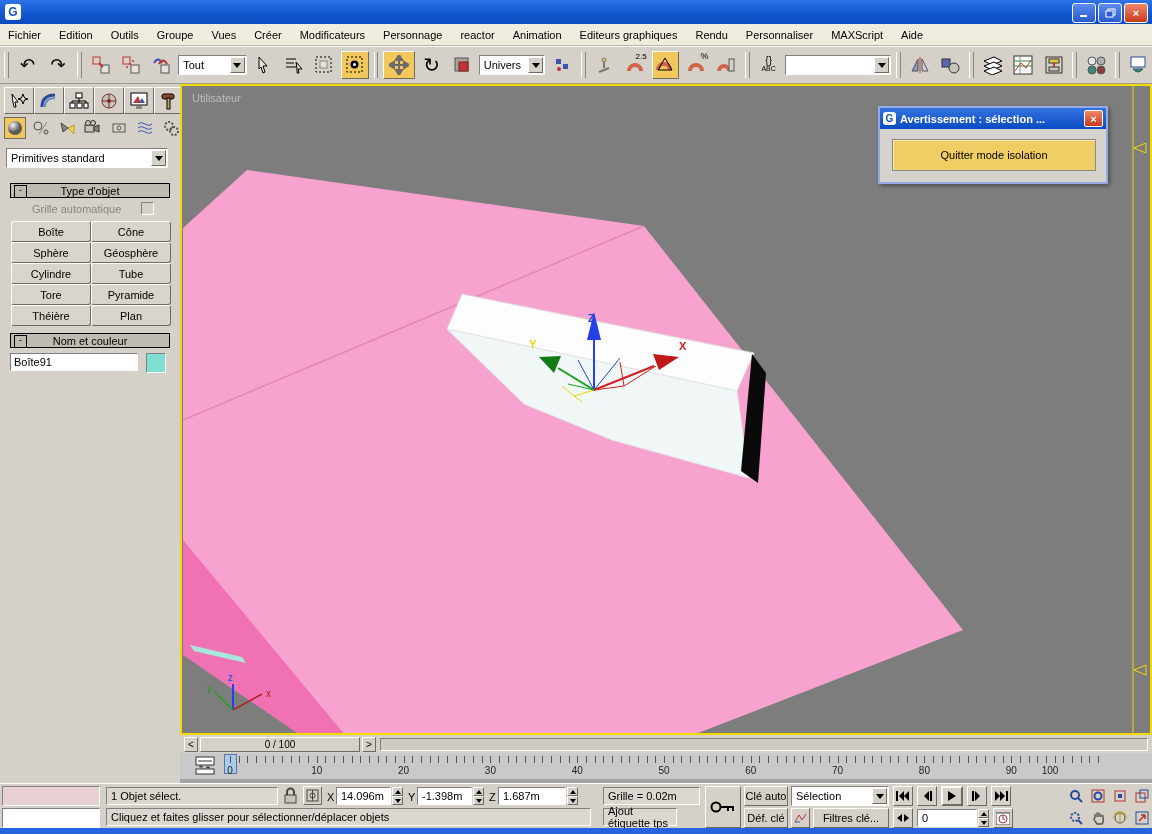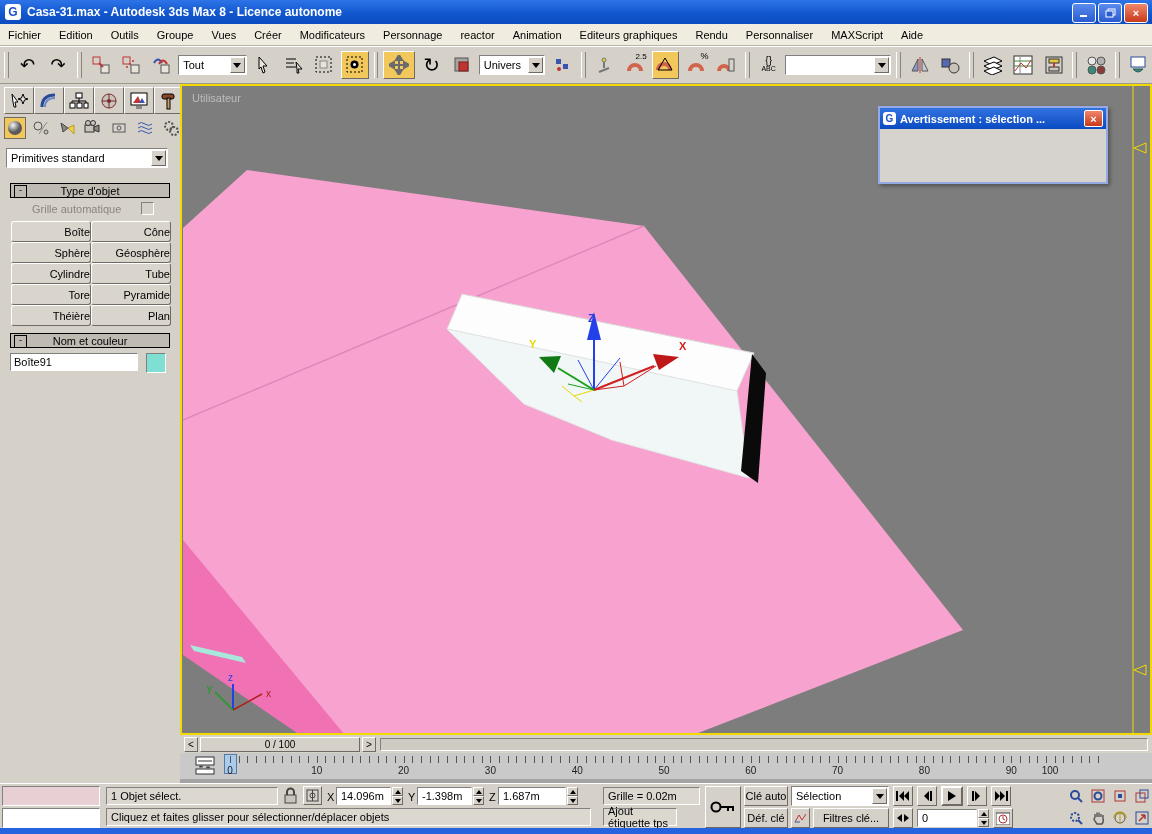--- a/index.html
+++ b/index.html
@@ -38,21 +38,21 @@
   .tab{width:28px;height:25px;border:1px solid;border-color:#fff #6F6B63 #6F6B63 #fff;background:#D5D1C9;
     display:flex;align-items:center;justify-content:center;}
   .cats{position:absolute;left:4px;top:33px;display:flex;gap:4px;align-items:center;}
   .cat{width:22px;height:22px;display:flex;align-items:center;justify-content:center;}
   .cat.active{background:#F2C75C;border:1px solid #6F6B63;box-sizing:border-box;}
   .rollhead{position:absolute;left:10px;width:160px;height:15px;background:#BFBBB3;border:1px solid #000;
     box-sizing:border-box;display:flex;align-items:center;justify-content:center;font-size:11px;}
   .rollhead .minus{position:absolute;left:3px;top:1px;width:11px;height:11px;border:1px solid #000;
     font-size:9px;line-height:9px;text-align:center;background:#BFBBB3;}
   .obtn{position:absolute;width:78px;height:19px;background:#D9D5CD;border:1px solid;border-radius:3px;
-    border-color:#fff #6F6B63 #6F6B63 #fff;display:flex;align-items:center;justify-content:flex-end;font-size:11px;}
+    border-color:#fff #6F6B63 #6F6B63 #fff;display:flex;align-items:center;justify-content:center;font-size:11px;}
   .sunken{background:#fff;border:1px solid;border-color:#808080 #fff #fff #808080;box-sizing:border-box;}
   
   .viewport{position:absolute;left:180px;top:84px;width:972px;height:651px;background:#7D7D7D;
     border:2px solid #F2DA00;box-sizing:border-box;}
   .vplabel{position:absolute;left:10px;top:6px;color:#BDBDBD;font-size:11px;}
   
   .dialog{position:absolute;left:878px;top:106px;width:230px;height:78px;background:#D6D3CE;
     border:2px solid #93AAE5;box-shadow:2px 2px 4px rgba(0,0,0,.35);box-sizing:border-box;}
   .dlg-title{height:21px;background:linear-gradient(180deg,#3272E0,#0B4BC2);display:flex;align-items:center;
     color:#fff;font-weight:bold;font-size:11px;padding-left:3px;}
@@ -85,21 +85,20 @@
   .taskbar{position:absolute;left:0;top:828px;width:1152px;height:6px;background:#2663DE;}
   .lbl{position:absolute;font-size:11px;}
 </style>
 </head>
 <body>
 
 <div id="app">
 
   <div class="titlebar">
     <span class="applogo">G</span>
-    <span>Casa-31.max - Autodesk 3ds Max 8  - Licence autonome</span>
     <div class="caption-btns">
       <span class="cap">
           <svg width="10" height="9">
             <rect x="1" y="6" width="7" height="2" fill="#fff"></rect>
           </svg>
         </span>
       <span class="cap">
           <svg width="11" height="10">
             <rect x="3" y="1" width="7" height="6" fill="none" stroke="#fff"></rect>
             <rect x="1" y="3" width="7" height="6" fill="#2A5BD0" stroke="#fff"></rect>
@@ -512,20 +511,23 @@
       <polygon points="964,57 952,62 964,67" fill="#7D7D7D" stroke="#F2DA00"></polygon>
       <polygon points="964,579 952,584 964,589" fill="#7D7D7D" stroke="#F2DA00"></polygon>
     </svg>
   </div>
 
   <div class="dialog">
     <div class="dlg-title">
       <span class="applogo">G</span>
       <span>Avertissement : sélection ...</span>
       <span class="dlg-close">×</span>
+    </div>
+    <div class="dlg-btn">
+      <span>Quitter mode isolation</span>
     </div>
   </div>
 
   <div class="timerow">
     <span class="tsbtn" style="width:14px;margin-left:4px">&lt;</span>
     <span class="tsbtn" style="width:160px;margin-left:2px">0 / 100</span>
     <span class="tsbtn" style="width:14px;margin-left:2px">&gt;</span>
     <span class="sunken" style="flex:1;height:13px;margin:0 4px;background:#CFCBC3"></span>
   </div>
 

